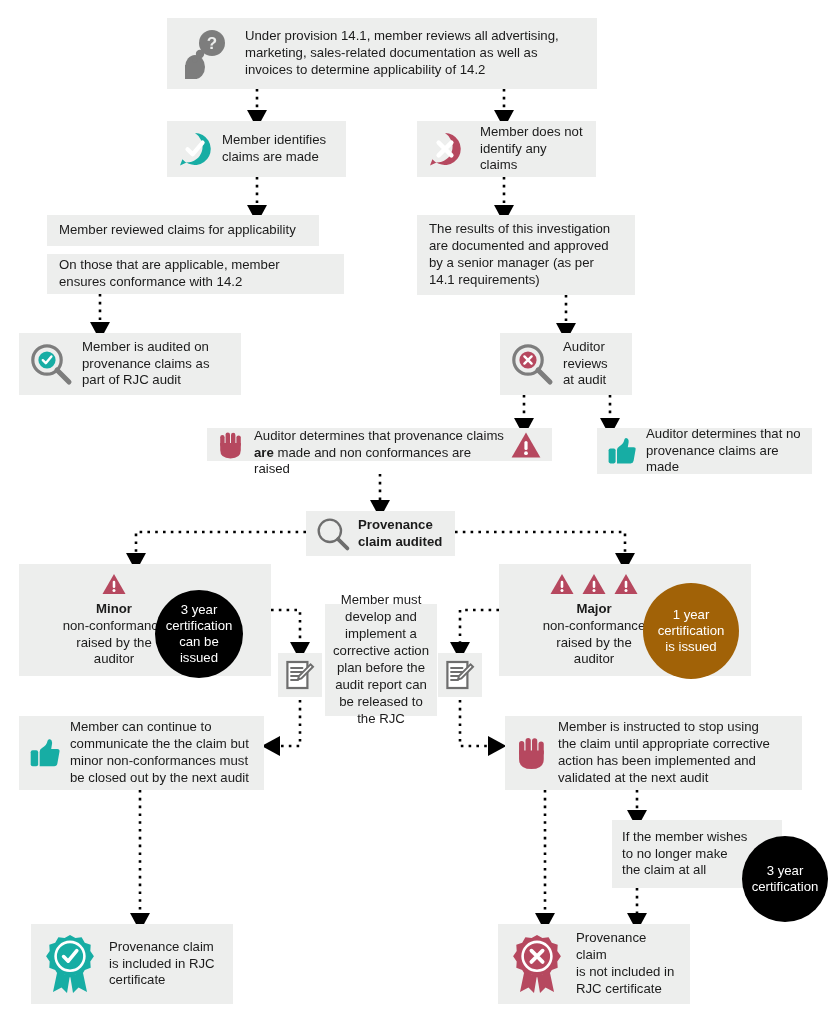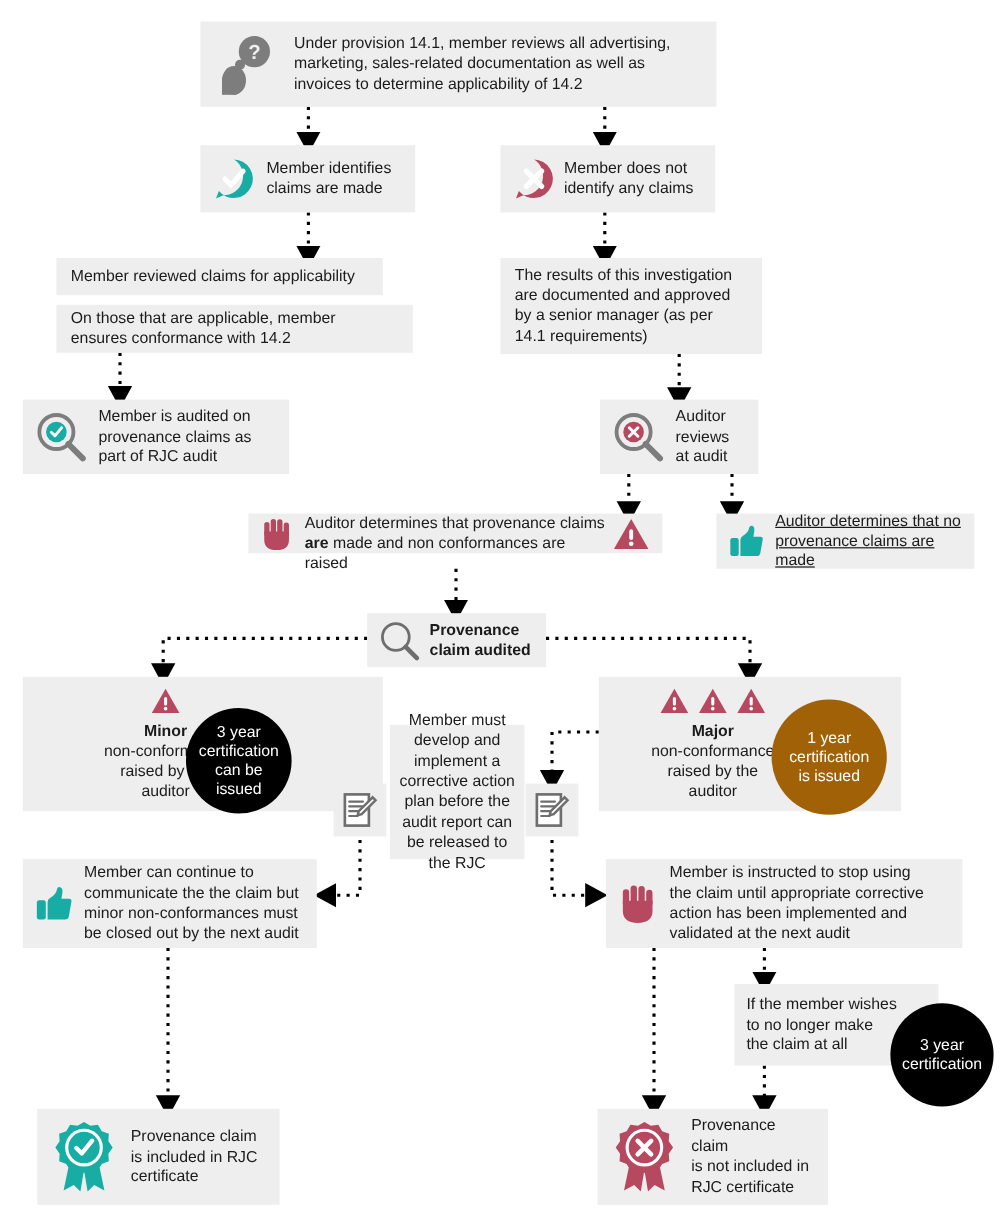--- a/index.html
+++ b/index.html
@@ -132,21 +132,21 @@
     </svg>
     <div class="txt" style="margin-left:9px;">Member identifies
 claims are made</div>
   </div>
 
   <div class="node" style="left:417px;top:121px;width:179px;height:56px;padding:0 10px;">
     <svg class="icon" width="36" height="36" viewBox="0 0 36 36">
       <path d="M18,2 A16,16 0 1,1 5.4,28.2 L3,34.4 L9.6,31.6 A16,16 0 0,0 18,2 Z" fill="#b6485f"></path>
       <path d="M11.6,11.6 L24.4,24.4 M24.4,11.6 L11.6,24.4" stroke="#fff" stroke-width="4.4" stroke-linecap="round"></path>
     </svg>
-    <div class="txt" style="margin-left:7px;">Member does not
+    <div class="txt" style="margin-left:17px;">Member does not
 identify any claims</div>
   </div>
 
   <div class="node" style="left:47px;top:215px;width:272px;height:31px;padding:0 12px;">
     <div class="txt">Member reviewed claims for applicability</div>
   </div>
 
   <div class="node" style="left:47px;top:254px;width:297px;height:40px;padding:0 12px;">
     <div class="txt">On those that are applicable, member
 ensures conformance with 14.2</div>
@@ -202,34 +202,34 @@
     </svg>
   </div>
 
   <div class="node" style="left:597px;top:428px;width:215px;height:46px;padding:0 10px;">
     <svg class="icon" width="30" height="28" viewBox="0 0 30 28">
       <rect x="1.6" y="11.4" width="7" height="15" rx="1.8" fill="#17ada4"></rect>
       <path d="M10,26.4 L10,12.8 Q10,10.6 12.2,9.4 Q16.6,7 17.4,2.6 Q17.9,0.6 19.8,1.2
                Q22,1.9 21.6,5.4 L20.8,10.2 L26.6,10.2 Q29,10.2 28.6,12.6 L26.6,23.8
                Q26.2,26.4 23.6,26.4 Z" fill="#17ada4"></path>
     </svg>
-    <div class="txt" style="margin-left:9px;text-decoration:underline;">Auditor determines that no
+    <div class="txt" style="margin-left:9px;">Auditor determines that no
 provenance claims are made</div>
   </div>
 
   <div class="node" style="left:306px;top:511px;width:149px;height:45px;padding:0 9px;">
     <svg class="icon" width="36" height="36" viewBox="0 0 40 40">
       <circle cx="16.5" cy="16.5" r="12.4" fill="none" stroke="#6e6e6e" stroke-width="2.6"></circle>
       <line x1="25.6" y1="25.6" x2="36" y2="36" stroke="#6e6e6e" stroke-width="4.2" stroke-linecap="round"></line>
     </svg>
     <div class="txt bold" style="margin-left:7px;">Provenance
 claim audited</div>
   </div>
 
-  <div class="node center" style="left:19px;top:564px;width:300px;height:112px;padding:0;flex-direction:column;
+  <div class="node center" style="left:19px;top:564px;width:252px;height:112px;padding:0;flex-direction:column;
               justify-content:center;">
     <div style="display:flex;flex-direction:column;align-items:center;margin-left:-62px;">
       <svg class="icon" width="26" height="24" viewBox="0 0 32 30" style="margin-bottom:5px;">
         <path d="M16,2.4 L30.4,27.6 L1.6,27.6 Z" fill="#b6485f"></path>
         <rect x="14.4" y="11" width="3.2" height="9" rx="1.6" fill="#fff"></rect>
         <circle cx="16" cy="23.2" r="1.9" fill="#fff"></circle>
       </svg>
       <div class="txt bold" style="text-align:center;">Minor</div>
       <div class="txt" style="text-align:center;">non-conformance
 raised by the

